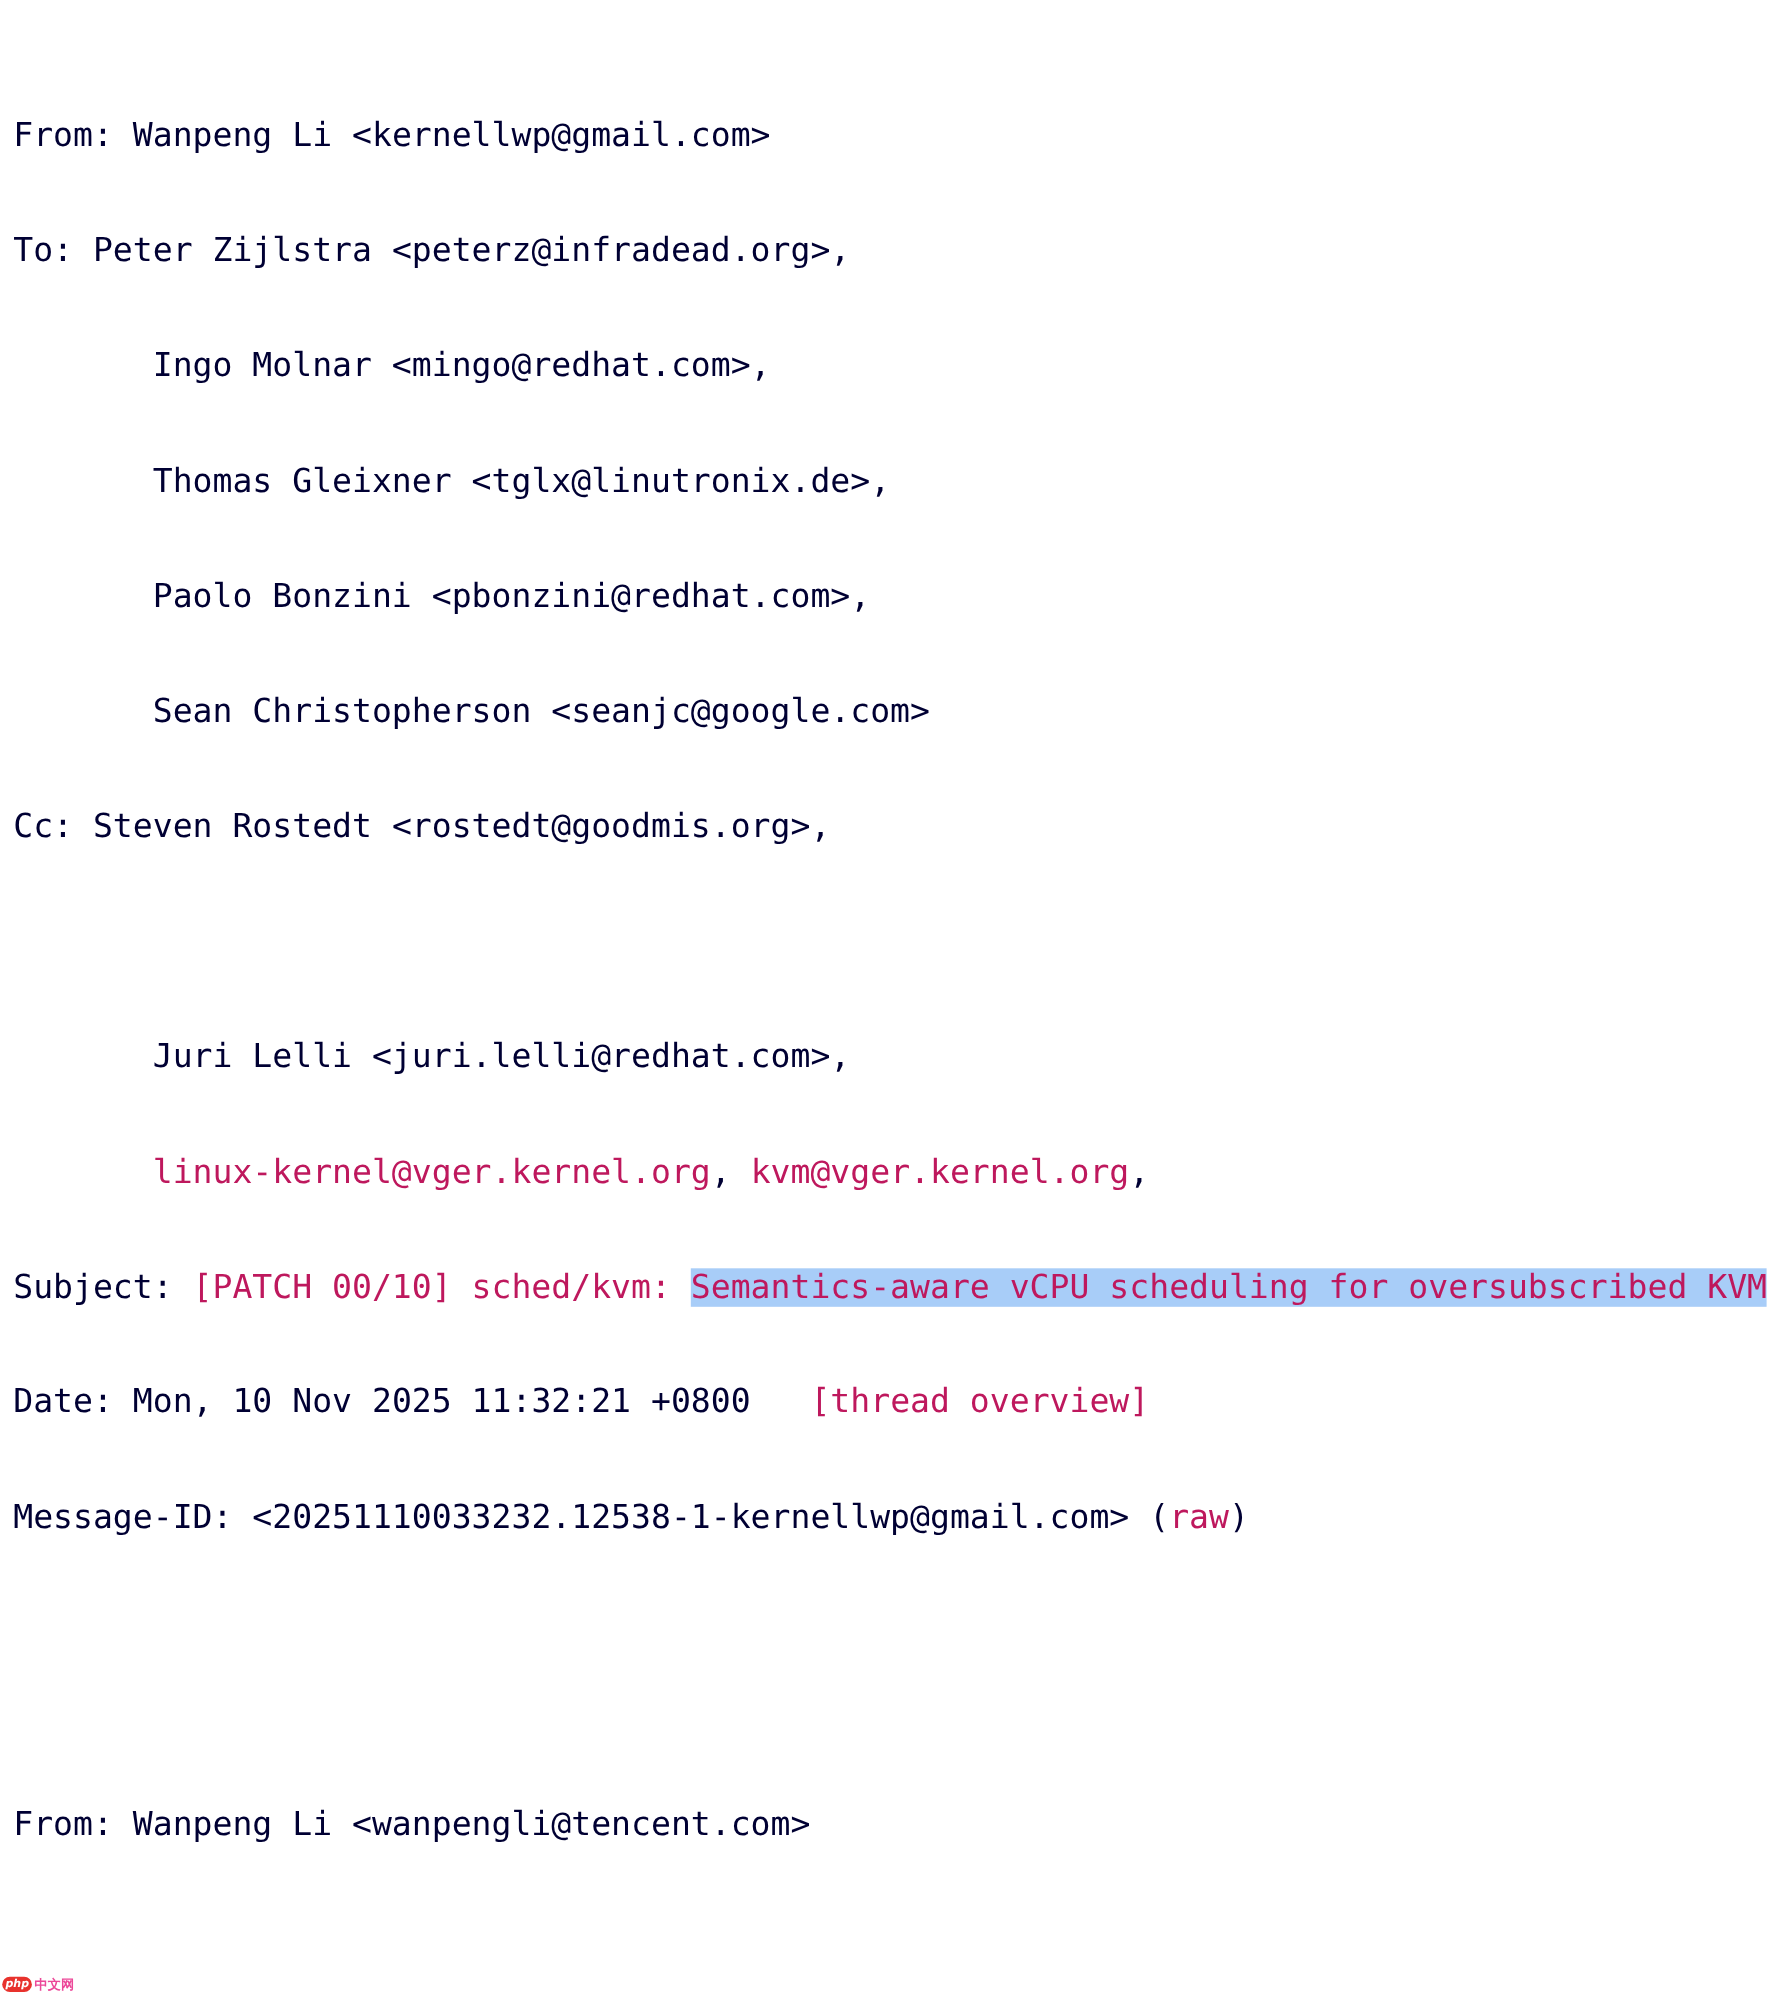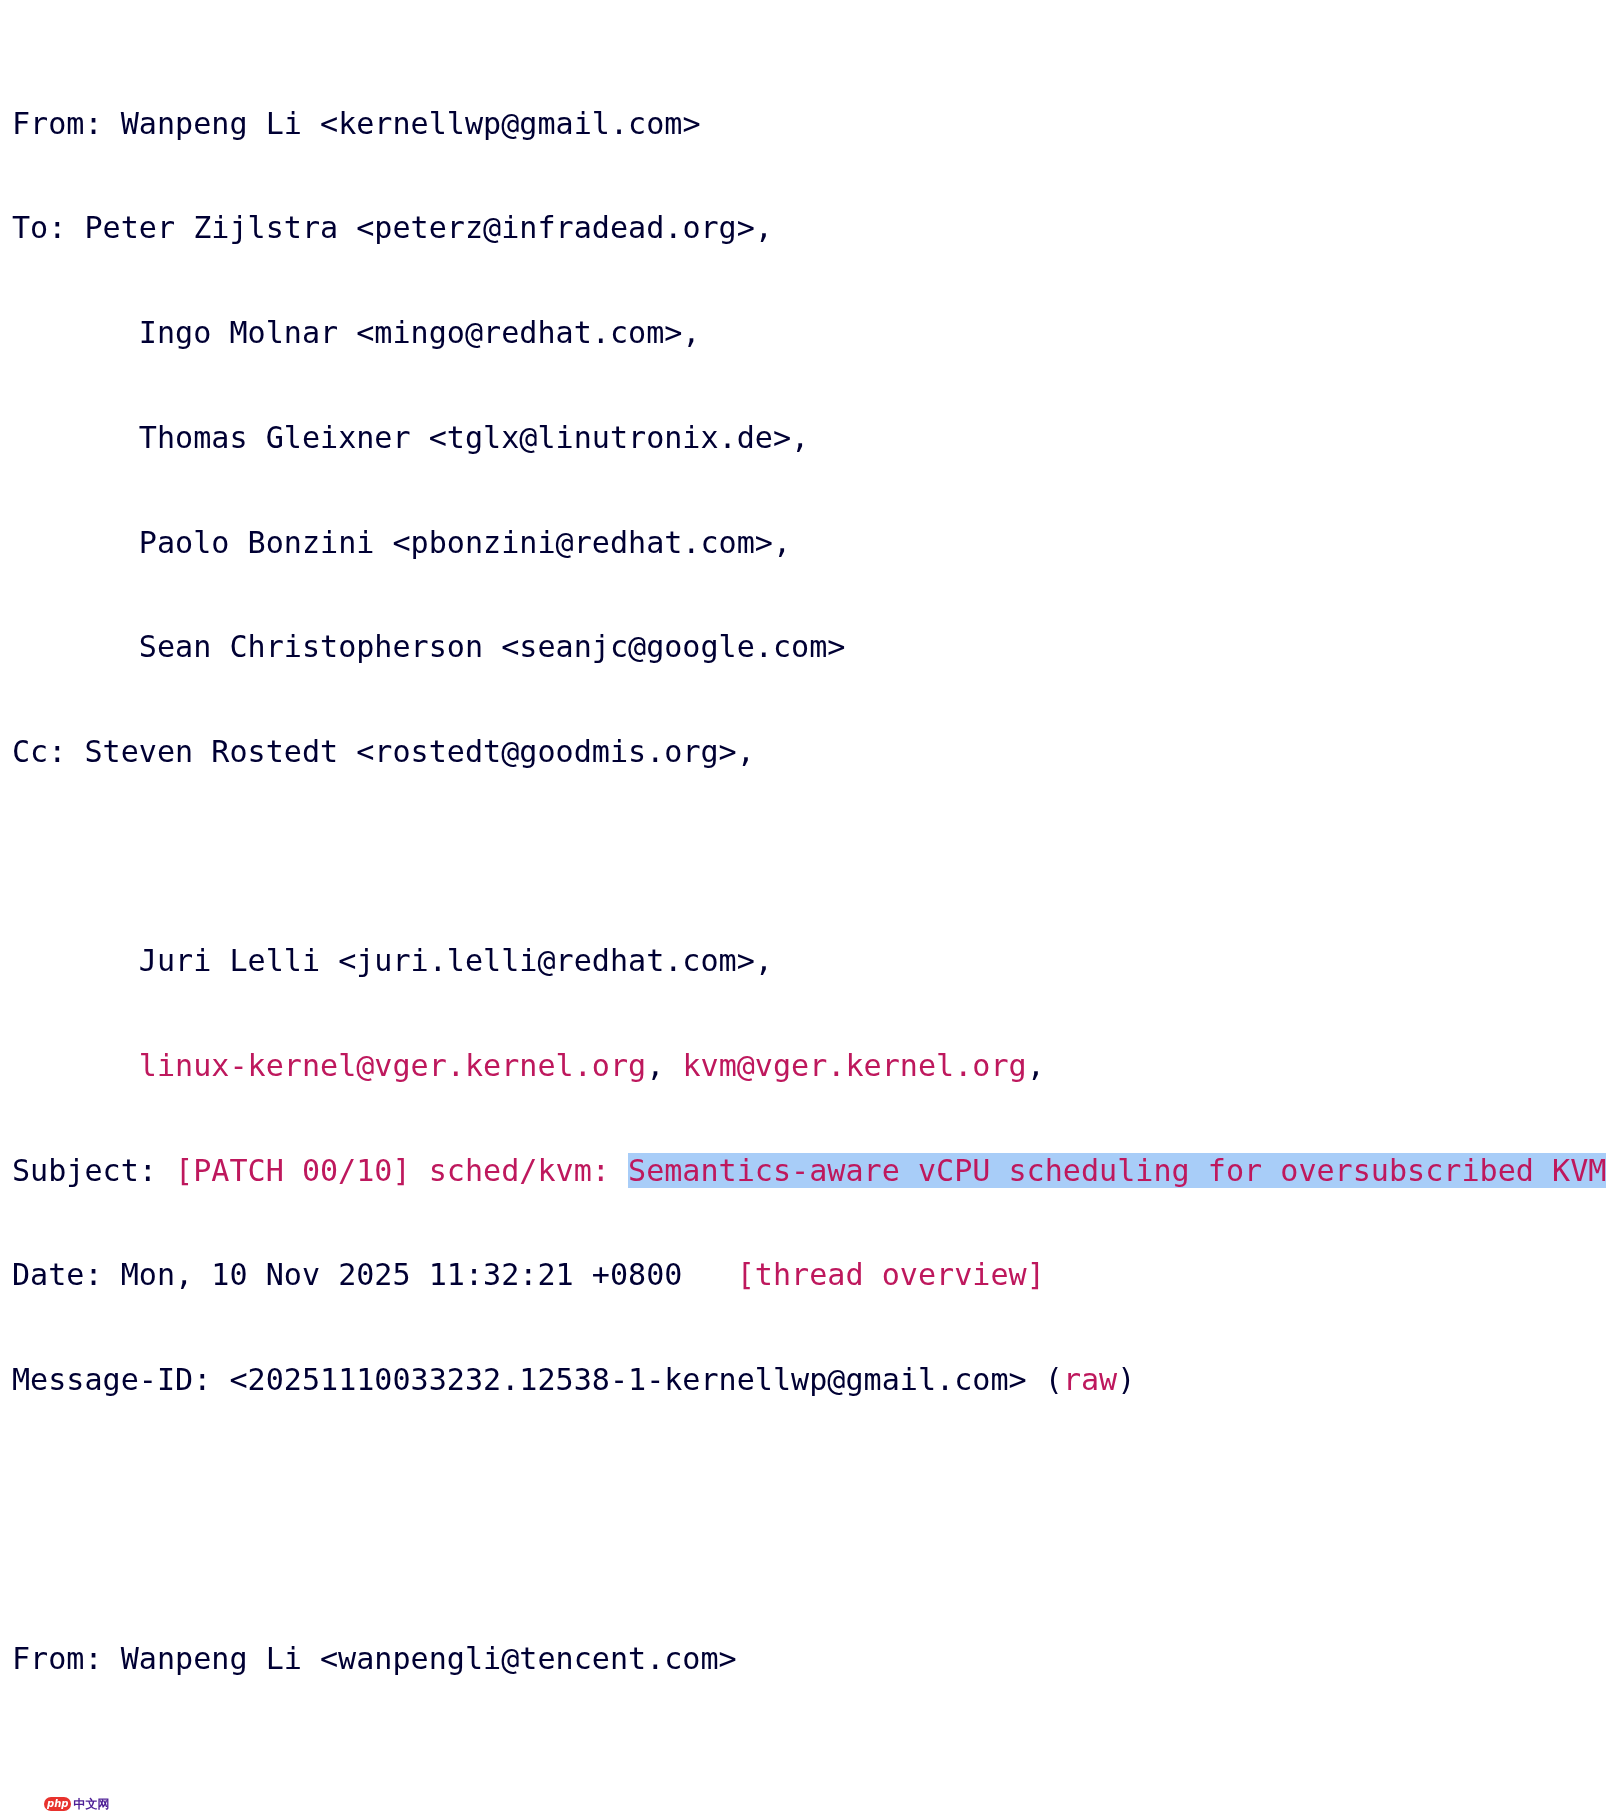--- a/index.html
+++ b/index.html
@@ -48,25 +48,24 @@
     }
     .wm-logo {
       background: #e8322d;
       color: #fff;
       font-size: 10px;
       font-style: italic;
       font-weight: bold;
       border-radius: 8px;
       padding: 0 3px;
       line-height: 14px;
-      margin-left: 42px;
     }
     .wm-text {
       font-size: 12px;
-      color: #4c1d95;
+      color: #ec4899;
       font-weight: bold;
     }
   </style>
 </head>
 <body>
 
 <div class="page">
   
   <span class="line"><span>From: </span><span>Wanpeng Li &lt;kernellwp@gmail.com&gt;</span></span>
   <span class="line"><span>To: </span><span>Peter Zijlstra &lt;peterz@infradead.org&gt;,</span></span>

